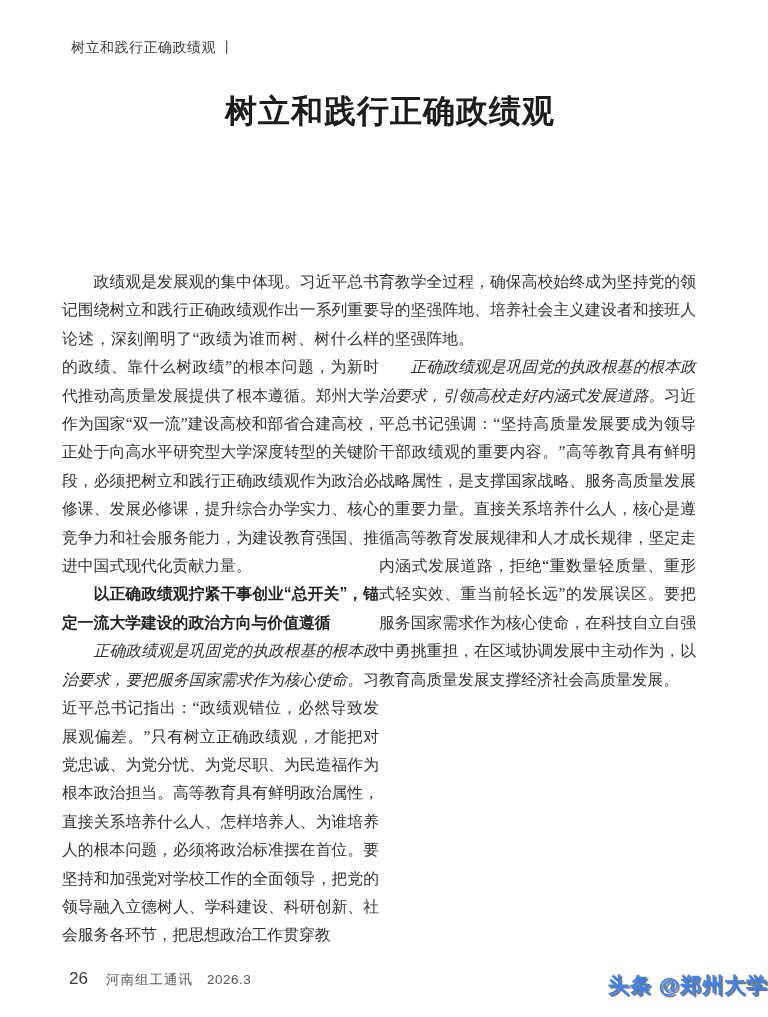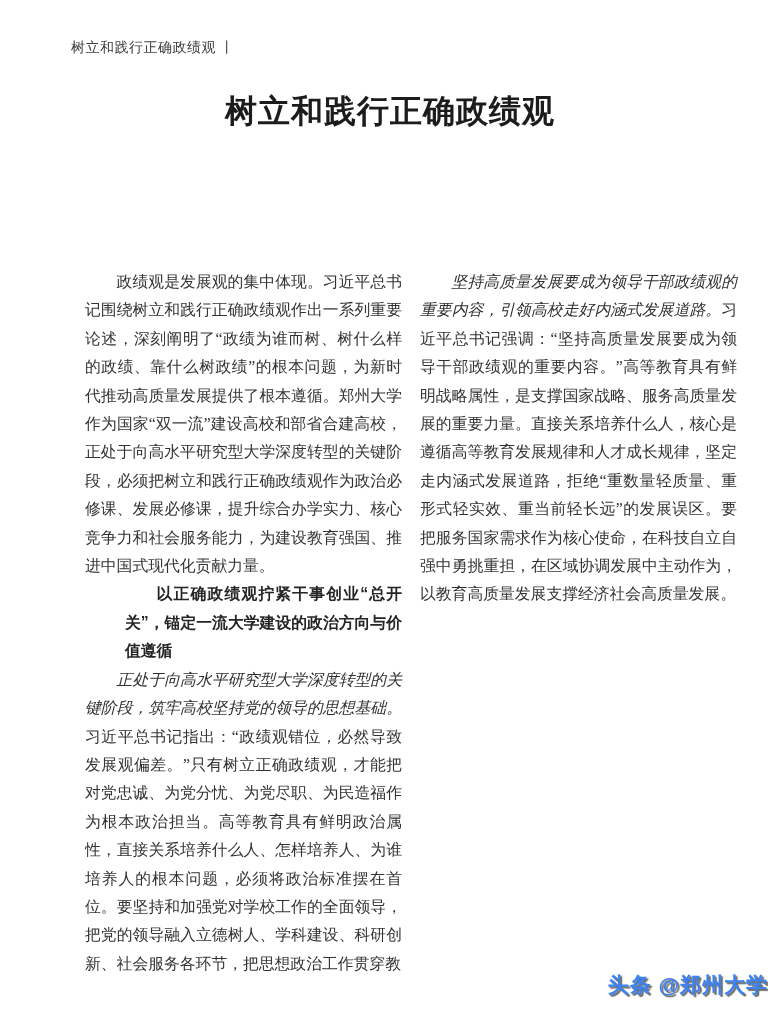--- a/index.html
+++ b/index.html
@@ -54,46 +54,45 @@
     right: 0;
     top: 201px;
     text-align: center;
     font-size: 16px;
     letter-spacing: 2px;
     color: #353535;
   }
   
   .columns {
     position: absolute;
-    left: 85px;
+    left: 62px;
     top: 268px;
     width: 649px;
     display: flex;
-    gap: 18px;
+    gap: 0;
   }
   .col {
     width: 317px;
     flex: 0 0 317px;
   }
   .para {
     margin: 0;
     font-size: 15.8px;
     line-height: 28.4px;
     text-align: justify;
     text-justify: inter-ideograph;
     color: #333333;
     text-indent: 2em;
     word-break: break-all;
   }
   .para.no-indent { text-indent: 0; }
   .para.subhead {
     font-family: "Liberation Sans", sans-serif;
     font-weight: bold;
     color: #252525;
-    margin-left: 40px;
   }
   .run-kai {
     font-style: italic;
     color: #2f2f2f;
   }
   .run-normal { font-style: normal; }
   .run-bold { font-weight: bold; }
   
   .footer {
     position: absolute;
@@ -146,26 +145,32 @@
 
   <div class="title">
     <div>树立和践行正确政绩观</div>
   </div>
 
 
   <div class="columns">
     <div class="col">
         <p class="para"><span class="run-normal">政绩观是发展观的集中体现。习近平总书记围绕树立和践行正确政绩观作出一系列重要论述，深刻阐明了“政绩为谁而树、树什么样的政绩、靠什么树政绩”的根本问题，为新时代推动高质量发展提供了根本遵循。郑州大学作为国家“双一流”建设高校和部省合建高校，正处于向高水平研究型大学深度转型的关键阶段，必须把树立和践行正确政绩观作为政治必修课、发展必修课，提升综合办学实力、核心竞争力和社会服务能力，为建设教育强国、推进中国式现代化贡献力量。</span></p>
         <p class="para subhead"><span class="run-bold">以正确政绩观拧紧干事创业“总开关”，锚定一流大学建设的政治方向与价值遵循</span></p>
-        <p class="para"><span class="run-kai">正处于向高水平研究型大学深度转型的关键阶段，筑牢高校坚持党的领导的思想基础。</span><span class="run-normal">习近平总书记指出：“政绩观错位，必然导致发展观偏差。”只有树立正确政绩观，才能把对党忠诚、为党分忧、为党尽职、为民造福作为根本政治担当。高等教育具有鲜明政治属性，直接关系培养什么人、怎样培养人、为谁培养人的根本问题，必须将政治标准摆在首位。要坚持和加强党对学校工作的全面领导，把党的领导融入立德树人、学科建设、科研创新、社会服务各环节，把思想政治工作贯穿教</span></p>
+        <p class="para"><span class="run-kai">正确政绩观是巩固党的执政根基的根本政治要求，要把服务国家需求作为核心使命。</span><span class="run-normal">习近平总书记指出：“政绩观错位，必然导致发展观偏差。”只有树立正确政绩观，才能把对党忠诚、为党分忧、为党尽职、为民造福作为根本政治担当。高等教育具有鲜明政治属性，直接关系培养什么人、怎样培养人、为谁培养人的根本问题，必须将政治标准摆在首位。要坚持和加强党对学校工作的全面领导，把党的领导融入立德树人、学科建设、科研创新、社会服务各环节，把思想政治工作贯穿教</span></p>
       </div>
     <div class="col">
-        <p class="para"><span class="run-kai">坚持高质量发展要成为领导干部政绩观的重要内容，引领高校走好内涵式发展道路。</span><span class="run-normal">习近平总书记强调：“坚持高质量发展要成为领导干部政绩观的重要内容。”高等教育具有鲜明战略属性，是支撑国家战略、服务高质量发展的重要力量。直接关系培养什么人，核心是遵循高等教育发展规律和人才成长规律，坚定走内涵式发展道路，拒绝“重数量轻质量、重形式轻实效、重当前轻长远”的发展误区。要把服务国家需求作为核心使命，在科技自立自强中勇挑重担，在区域协调发展中主动作为，以教育高质量发展支撑经济社会高质量发展。</span></p>
+        <p class="para no-indent"><span class="run-normal">育教学全过程，确保高校始终成为坚持党的领导的坚强阵地、培养社会主义建设者和接班人的坚强阵地。</span></p>
+        <p class="para"><span class="run-kai">正确政绩观是巩固党的执政根基的根本政治要求，引领高校走好内涵式发展道路。</span><span class="run-normal">习近平总书记强调：“坚持高质量发展要成为领导干部政绩观的重要内容。”高等教育具有鲜明战略属性，是支撑国家战略、服务高质量发展的重要力量。直接关系培养什么人，核心是遵循高等教育发展规律和人才成长规律，坚定走内涵式发展道路，拒绝“重数量轻质量、重形式轻实效、重当前轻长远”的发展误区。要把服务国家需求作为核心使命，在科技自立自强中勇挑重担，在区域协调发展中主动作为，以教育高质量发展支撑经济社会高质量发展。</span></p>
       </div>
   </div>
 
+  <div class="footer">
+    <span class="page-num">26</span>
+    <span class="journal">河南组工通讯</span>
+    <span class="issue">2026.3</span>
+  </div>
 
   <div class="watermark">
     <span>头条</span>
     <span>@郑州大学</span>
   </div>
 
 </div>
 
 </body></html>

